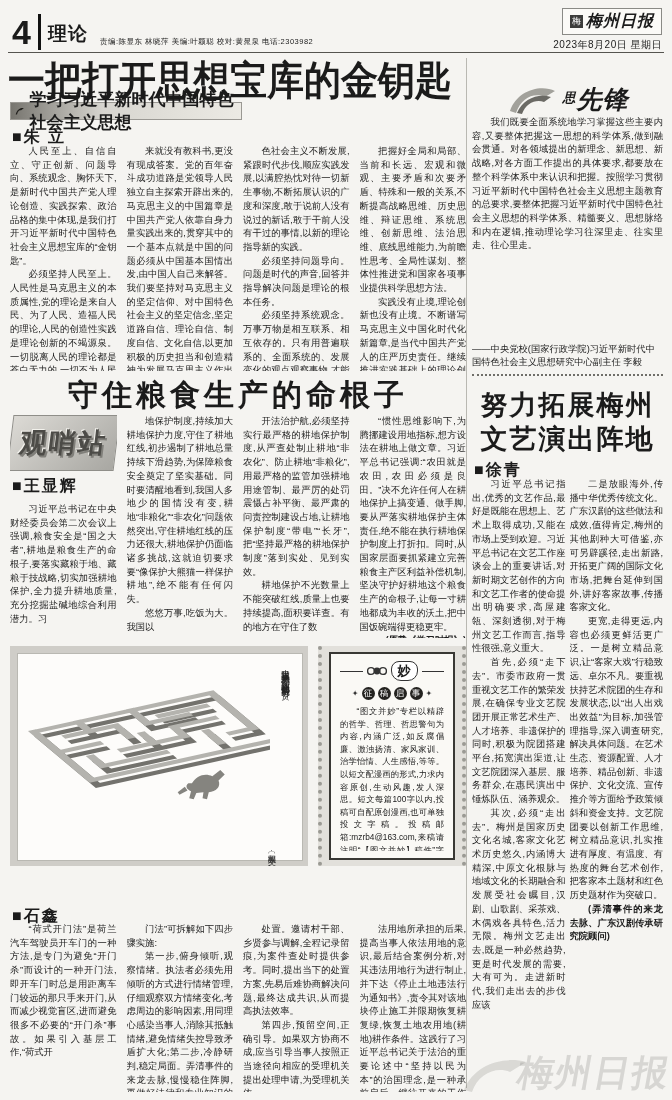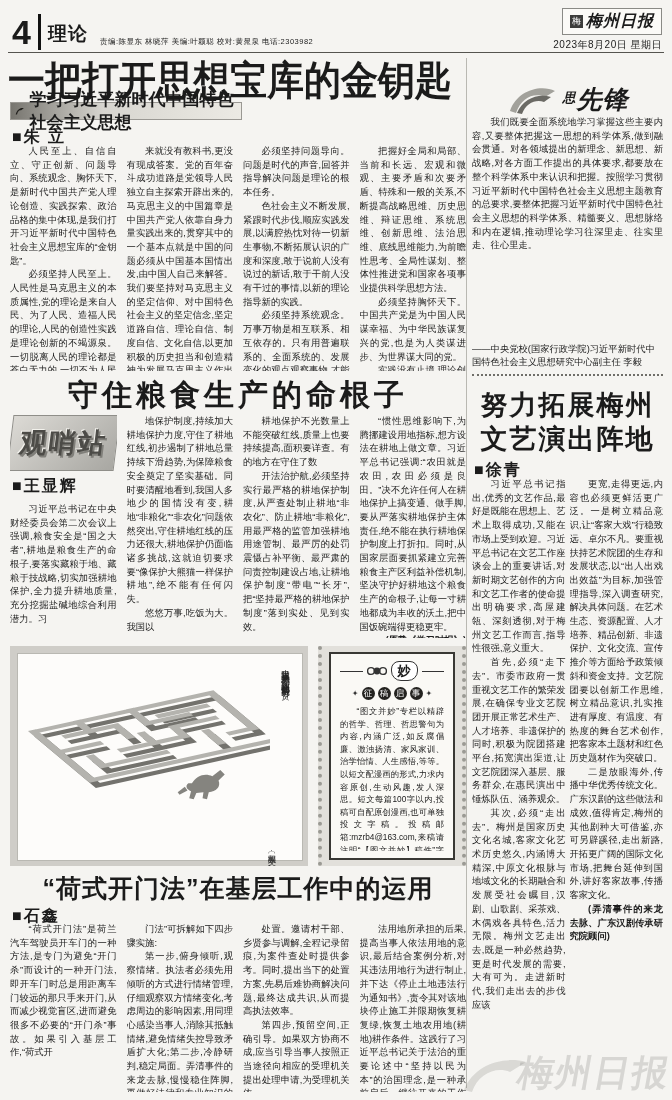--- a/index.html
+++ b/index.html
@@ -109,28 +109,27 @@
   <div class="abs byline" style="left:12px;top:127px;">■朱 立</div>
   <div class="abs cols" style="left:10px;top:145px;width:456px;height:226px;">
     <div class="col bt">
         <p>人民至上、自信自立、守正创新、问题导向、系统观念、胸怀天下,是新时代中国共产党人理论创造、实践探索、政治品格的集中体现,是我们打开习近平新时代中国特色社会主义思想宝库的“金钥匙”。</p>
         <p>必须坚持人民至上。人民性是马克思主义的本质属性,党的理论是来自人民、为了人民、造福人民的理论,人民的创造性实践是理论创新的不竭源泉。一切脱离人民的理论都是苍白无力的,一切不为人民造福的理论都是没有生命力的。我们要站稳人民立场、把握</p>
       </div>
     <div class="col bt">
         <p>来就没有教科书,更没有现成答案。党的百年奋斗成功道路是党领导人民独立自主探索开辟出来的,马克思主义的中国篇章是中国共产党人依靠自身力量实践出来的,贯穿其中的一个基本点就是中国的问题必须从中国基本国情出发,由中国人自己来解答。我们要坚持对马克思主义的坚定信仰、对中国特色社会主义的坚定信念,坚定道路自信、理论自信、制度自信、文化自信,以更加积极的历史担当和创造精神为发展马克思主义作出新的贡献,既不能刻舟求剑、封闭僵化,也不能照抄照搬、食洋不化。</p>
       </div>
     <div class="col bt">
+        <p>色社会主义不断发展,紧跟时代步伐,顺应实践发展,以满腔热忱对待一切新生事物,不断拓展认识的广度和深度,敢于说前人没有说过的新话,敢于干前人没有干过的事情,以新的理论指导新的实践。</p>
         <p>必须坚持问题导向。问题是时代的声音,回答并指导解决问题是理论的根本任务。</p>
-        <p>色社会主义不断发展,紧跟时代步伐,顺应实践发展,以满腔热忱对待一切新生事物,不断拓展认识的广度和深度,敢于说前人没有说过的新话,敢于干前人没有干过的事情,以新的理论指导新的实践。</p>
         <p>必须坚持系统观念。万事万物是相互联系、相互依存的。只有用普遍联系的、全面系统的、发展变化的观点观察事物,才能把握事物发展规律。我国是一个发展中大国,仍处于社会主义初级阶段,正在经历广泛而深刻的社会变革,推进改革发展、调整利益关系往往一发而动全身。我们要善于通过历史看现实、透过现象看本质,</p>
       </div>
     <div class="col bt">
       <div>
           <p>把握好全局和局部、当前和长远、宏观和微观、主要矛盾和次要矛盾、特殊和一般的关系,不断提高战略思维、历史思维、辩证思维、系统思维、创新思维、法治思维、底线思维能力,为前瞻性思考、全局性谋划、整体性推进党和国家各项事业提供科学思想方法。</p>
-          <p>必须坚持胸怀天下。中国共产党是为中国人民谋幸福、为中华民族谋复兴的党,也是为人类谋进步、为世界谋大同的党。</p>
           <p>实践没有止境,理论创新也没有止境。不断谱写马克思主义中国化时代化新篇章,是当代中国共产党人的庄严历史责任。继续推进实践基础上的理论创新,首先要把握好习近平新时代中国特色社会主义思想的世界观和方法论。</p>
         </div>
 
     </div>
   </div>
 
   <div class="abs pioneer">
     <div class="plogo">
       <svg width="52" height="32" viewBox="0 0 52 32">
         <path d="M3,27 C10,6 34,0 48,7 L38,13 C28,8 14,13 9,29 Z" fill="#a2a19b"></path>
@@ -152,22 +151,22 @@
       <div class="byline" style="margin:3px 0 6px 2px;">■王显辉</div>
       <div class="bt" style="height:140px;">
           <p>习近平总书记在中央财经委员会第二次会议上强调,粮食安全是“国之大者”,耕地是粮食生产的命根子,要落实藏粮于地、藏粮于技战略,切实加强耕地保护,全力提升耕地质量,充分挖掘盐碱地综合利用潜力。习</p>
         </div>
     </div>
     <div class="col bt">
         <p>地保护制度,持续加大耕地保护力度,守住了耕地红线,初步遏制了耕地总量持续下滑趋势,为保障粮食安全奠定了坚实基础。同时要清醒地看到,我国人多地少的国情没有变,耕地“非粮化”“非农化”问题依然突出,守住耕地红线的压力还很大,耕地保护仍面临诸多挑战,这就迫切要求要“像保护大熊猫一样保护耕地”,绝不能有任何闪失。</p>
         <p>悠悠万事,吃饭为大。我国以</p>
       </div>
     <div class="col bt">
+        <p>开法治护航,必须坚持实行最严格的耕地保护制度,从严查处制止耕地“非农化”、防止耕地“非粮化”,用最严格的监管加强耕地用途管制、最严厉的处罚震慑占补平衡、最严肃的问责控制建设占地,让耕地保护制度“带电”“长牙”,把“坚持最严格的耕地保护制度”落到实处、见到实效。</p>
         <p>耕地保护不光数量上不能突破红线,质量上也要持续提高,面积要详查。有的地方在守住了数</p>
-        <p>开法治护航,必须坚持实行最严格的耕地保护制度,从严查处制止耕地“非农化”、防止耕地“非粮化”,用最严格的监管加强耕地用途管制、最严厉的处罚震慑占补平衡、最严肃的问责控制建设占地,让耕地保护制度“带电”“长牙”,把“坚持最严格的耕地保护制度”落到实处、见到实效。</p>
       </div>
     <div class="col bt">
       <div>
           <p>“惯性思维影响下,为腾挪建设用地指标,想方设法在耕地上做文章。习近平总书记强调:“农田就是农田,农田必须是良田。”决不允许任何人在耕地保护上搞变通、做手脚,要从严落实耕地保护主体责任,绝不能在执行耕地保护制度上打折扣。同时,从国家层面要抓紧建立完善粮食主产区利益补偿机制,坚决守护好耕地这个粮食生产的命根子,让每一寸耕地都成为丰收的沃土,把中国饭碗端得更稳更牢。</p>
         </div>
       <p class="src">(原载《学习时报》)</p>
     </div>
   </div>
 
   <div class="abs arts-title">
@@ -176,22 +175,22 @@
   </div>
   <div class="abs byline arts-byline">■徐青</div>
   <div class="abs arts-cols">
     <div class="col bt">
         <p>习近平总书记指出,优秀的文艺作品,最好是既能在思想上、艺术上取得成功,又能在市场上受到欢迎。习近平总书记在文艺工作座谈会上的重要讲话,对新时期文艺创作的方向和文艺工作者的使命提出明确要求,高屋建瓴、深刻透彻,对于梅州文艺工作而言,指导性很强,意义重大。</p>
         <p>首先,必须“走下去”。市委市政府一贯重视文艺工作的繁荣发展,在确保专业文艺院团开展正常艺术生产、人才培养、非遗保护的同时,积极为院团搭建平台,拓宽演出渠道,让文艺院团深入基层、服务群众,在惠民演出中锤炼队伍、涵养观众。</p>
         <p>其次,必须“走出去”。梅州是国家历史文化名城,客家文化艺术历史悠久,内涵博大精深,中原文化根脉与地域文化的长期融合和发展受社会瞩目,汉剧、山歌剧、采茶戏、木偶戏各具特色,活力无限。梅州文艺走出去,既是一种必然趋势,更是时代发展的需要,大有可为。走进新时代,我们走出去的步伐应该</p>
       </div>
     <div class="col bt">
       <div>
+          <p>二是放眼海外,传播中华优秀传统文化。广东汉剧的这些做法和成效,值得肯定,梅州的其他剧种大可借鉴,亦可另辟蹊径,走出新路,开拓更广阔的国际文化市场,把舞台延伸到国外,讲好客家故事,传播客家文化。</p>
           <p>更宽,走得更远,内容也必须更鲜活更广泛。一是树立精品意识,让“客家大戏”行稳致远、卓尔不凡。要重视扶持艺术院团的生存和发展状态,以“出人出戏出效益”为目标,加强管理指导,深入调查研究,解决具体问题。在艺术生态、资源配置、人才培养、精品创新、非遗保护、文化交流、宣传推介等方面给予政策倾斜和资金支持。文艺院团要以创新工作思维,树立精品意识,扎实推进有厚度、有温度、有热度的舞台艺术创作,把客家本土题材和红色历史题材作为突破口。</p>
-          <p>二是放眼海外,传播中华优秀传统文化。广东汉剧的这些做法和成效,值得肯定,梅州的其他剧种大可借鉴,亦可另辟蹊径,走出新路,开拓更广阔的国际文化市场,把舞台延伸到国外,讲好客家故事,传播客家文化。</p>
         </div>
       <p class="attr">(弄清事件的来龙去脉、广东汉剧传承研究院顾问)</p>
     </div>
   </div>
 
   <div class="abs maze">
     <div class="mazein">
       <svg width="252" height="200" viewBox="0 0 284 190">
         <g transform="matrix(1,-0.22,0.5,0.42,18,70)" fill="none" stroke-linecap="square">
           <g stroke="#73726d" stroke-width="9" transform="translate(0,14)">
@@ -230,21 +229,20 @@
         <span class="bd">启</span>
         <span class="bd">事</span>
         <span class="star">✦</span>
       </div>
       <div class="mtext" style="flex:1;">
           <p>“图文并妙”专栏以精辟的哲学、哲理、哲思警句为内容,内涵广泛,如反腐倡廉、激浊扬清、家风家训、治学怡情、人生感悟,等等。以短文配漫画的形式,力求内容原创,生动风趣,发人深思。短文每篇100字以内,投稿可自配原创漫画,也可单独投文字稿。投稿邮箱:mzrb4@163.com,来稿请注明“【图文并妙】稿件”字样。一经采用,稿酬从优。</p>
         </div>
     </div>
   </div>
 
-  <div class="abs door-title">“荷式开门法”在基层工作中的运用</div>
   <div class="abs byline door-byline">■石鑫</div>
   <div class="abs cols door-cols">
     <div class="col bt">
         <p>“荷式开门法”是荷兰汽车驾驶员开车门的一种方法,是专门为避免“开门杀”而设计的一种开门法,即开车门时总是用距离车门较远的那只手来开门,从而减少视觉盲区,进而避免很多不必要的“开门杀”事故。如果引入基层工作,“荷式开</p>
       </div>
     <div class="col bt">
         <p>门法”可拆解如下四步骤实施:</p>
         <p>第一步,俯身倾听,观察情绪。执法者必须先用倾听的方式进行情绪管理,仔细观察双方情绪变化,考虑周边的影响因素,用同理心感染当事人,消除其抵触情绪,避免情绪失控导致矛盾扩大化;第二步,冷静研判,稳定局面。弄清事件的来龙去脉,慢慢稳住阵脚,再做好法律和专业知识的普及,特别是《中华人民共和国土地管理法》;第三步,引入监督,开门</p>
       </div>
     <div class="col bt">

